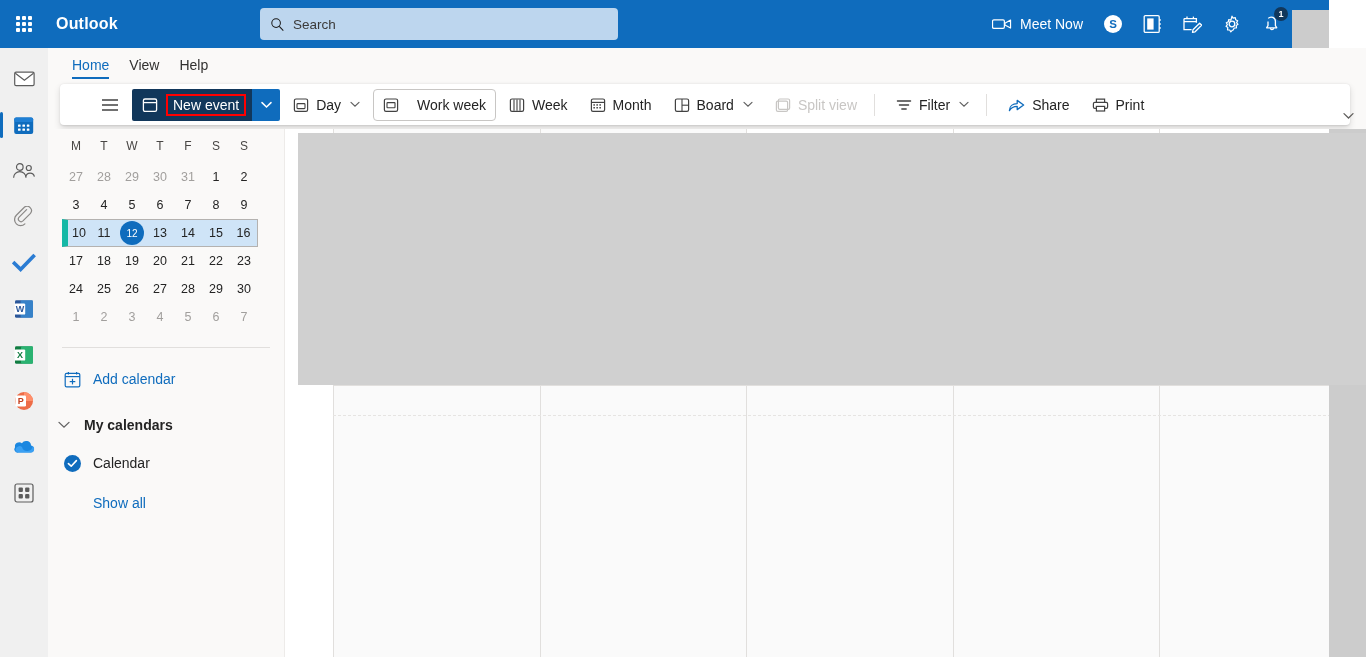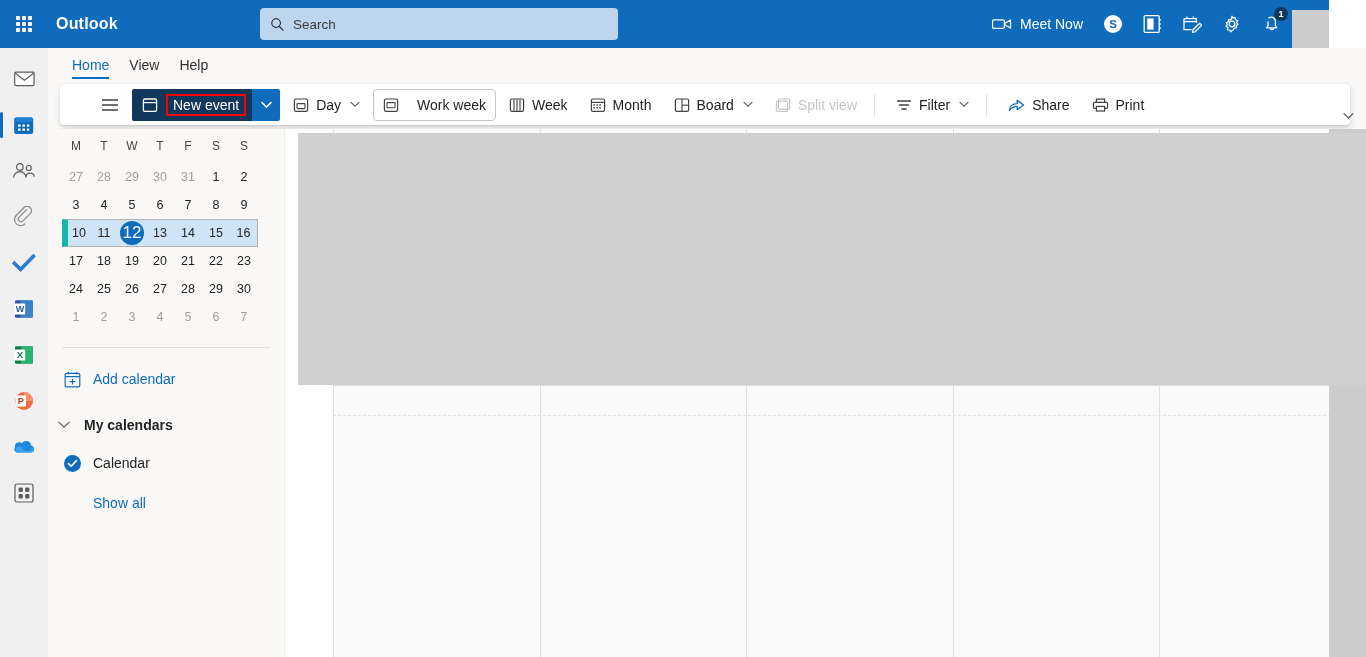--- a/index.html
+++ b/index.html
@@ -162,21 +162,21 @@
     height: 28px; display: flex; align-items: center; justify-content: center;
     font-size: 12.5px; color: #242424; cursor: pointer; position: relative;
   }
   .mc-day.muted { color: #a19f9d; }
   .mc-weekrow-hl { background: #cfe4f7; }
   .mc-weekrow-hl.first { border-left: 6px solid #14b8a6; }
   .mc-weekrow-hl.last { border-right: 1px solid #b4b2b0; }
   .mc-weekrow-hl { border-top: 1px solid #b4b2b0; border-bottom: 1px solid #b4b2b0; }
   .mc-today {
     width: 24px; height: 24px; border-radius: 50%; background: #0f6cbd; color: #fff;
-    display: flex; align-items: center; justify-content: center; font-size: 17px;
+    display: flex; align-items: center; justify-content: center; font-size: 10px;
   }
   .sb-divider { height: 1px; background: #e1dfdd; margin: 16px 14px 0 14px; }
   .sb-link-row {
     display: flex; align-items: center; gap: 12px; padding: 0 16px; height: 34px;
     margin-top: 14px; cursor: pointer;
   }
   .sb-link { font-size: 14px; color: #0f6cbd; }
   .sb-section {
     display: flex; align-items: center; gap: 8px; padding: 0 10px; height: 34px;
     margin-top: 12px; cursor: pointer;

